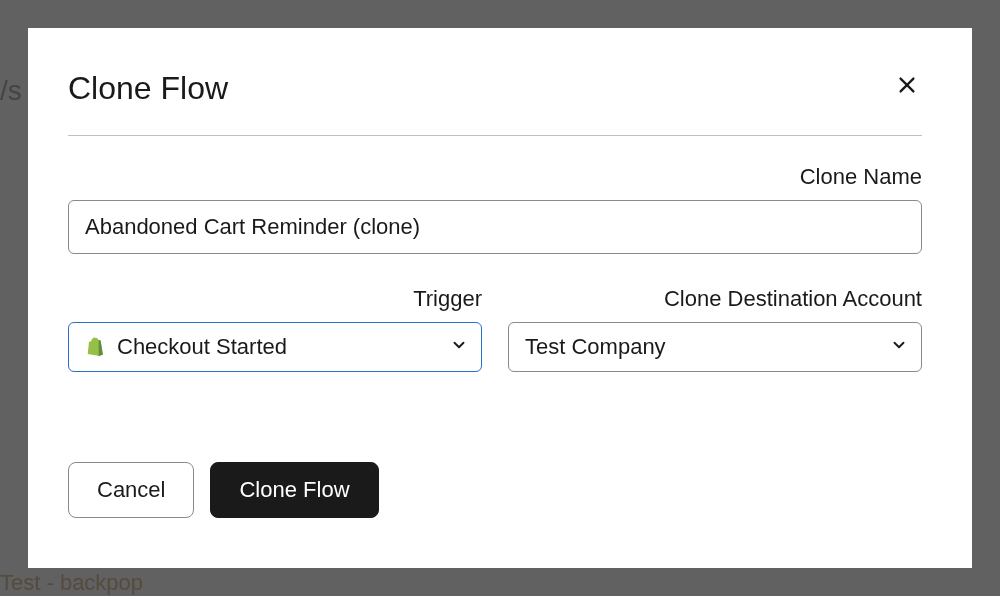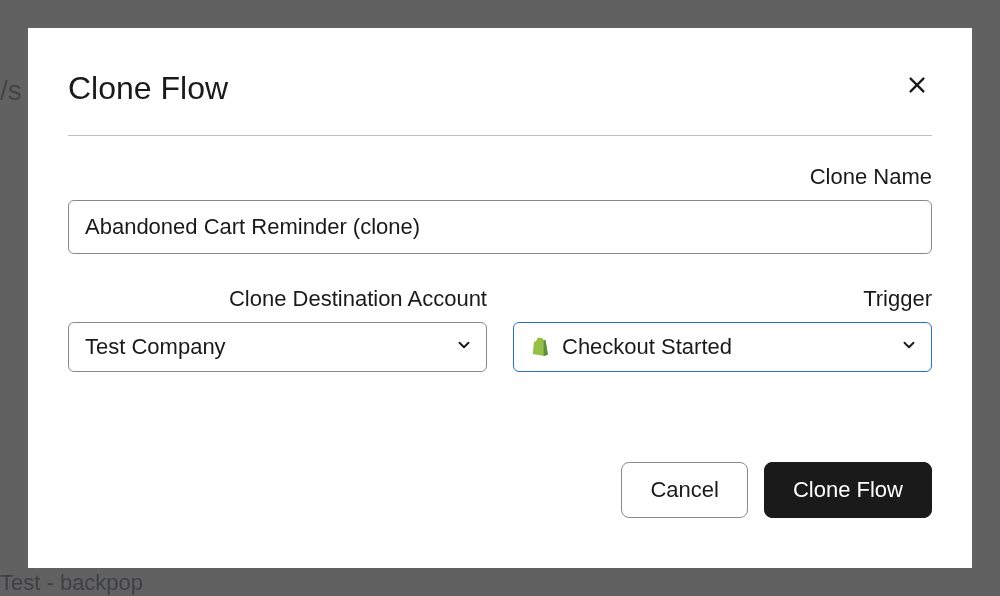--- a/index.html
+++ b/index.html
@@ -29,38 +29,38 @@
       top: 75px;
       left: 0;
       font-size: 28px;
       color: #333;
     }
     .bg-text-2 {
       position: absolute;
       top: 570px;
       left: 0;
       font-size: 22px;
-      color: #0f172a;
+      color: #a16207;
     }
     .overlay {
       position: absolute;
       top: 0;
       left: 0;
       width: 100%;
       height: 100%;
       background: rgba(70, 70, 70, 0.85);
     }
     .modal {
       position: absolute;
       top: 28px;
       left: 28px;
       right: 28px;
       bottom: 28px;
       background: #ffffff;
-      padding: 42px 40px 38px 40px;
+      padding: 42px 50px 38px 40px;
     }
     .modal-header {
       display: flex;
       justify-content: space-between;
       align-items: flex-start;
       margin-bottom: 28px;
     }
     .modal-title {
       font-size: 32px;
       font-weight: 500;
@@ -143,21 +143,20 @@
       width: 18px;
       height: 18px;
     }
     .shopify-icon {
       width: 22px;
       height: 22px;
       flex-shrink: 0;
     }
     .modal-footer {
       display: flex;
-      justify-content: flex-end;
       gap: 16px;
       margin-top: 90px;
     }
     .btn {
       padding: 14px 28px;
       font-size: 22px;
       font-weight: 500;
       border-radius: 8px;
       cursor: pointer;
       font-family: inherit;
@@ -197,52 +196,52 @@
   </div>
 
   <hr class="divider">
 
   <div class="form-group">
     <label class="form-label">Clone Name</label>
     <input type="text" class="text-input" value="Abandoned Cart Reminder (clone)" style="">
   </div>
 
   <div class="form-row">
-    <div class="form-col">
-      <label class="form-label">Clone Destination Account</label>
-      <div class="select-wrapper">
-        <div class="select-input">
-          <span>Test Company</span>
-        </div>
-        <span class="chevron">
-          <svg viewBox="0 0 24 24" fill="none" stroke="#1a1a1a" stroke-width="2.5" stroke-linecap="round" stroke-linejoin="round">
-            <polyline points="6 9 12 15 18 9"></polyline>
-          </svg>
-        </span>
-      </div>
-    </div>
-
     <div class="form-col">
       <label class="form-label">Trigger</label>
       <div class="select-wrapper">
         <div class="select-input focused">
           <span class="shopify-icon">
             <svg viewBox="0 0 24 24">
               <path fill="#95BF47" d="M16.5 4.5c-.1-.1-.2-.1-.3-.1l-1.3.3c-.2-.6-.5-1.3-1-1.8-.6-.7-1.4-1-2.2-.9-.1 0-.2 0-.3.1-.3-.4-.7-.6-1.2-.6-1.6 0-3 1.9-3.5 4.2l-1.8.5c-.5.2-.5.2-.6.7L3 19.5l11.5 2 5-1.5-2.5-15.3c-.1-.1-.3-.2-.5-.2z"></path>
               <path fill="#5E8E3E" d="M16.2 4.4l-1.3.3v17.3l4.6-1.5-2.5-15.3c-.1-.1-.3-.2-.5-.2-.1 0-.2 0-.3.1v-.7z"></path>
             </svg>
           </span>
           <span>Checkout Started</span>
         </div>
         <span class="chevron">
           <svg viewBox="0 0 24 24" fill="none" stroke="#1a1a1a" stroke-width="2.5" stroke-linecap="round" stroke-linejoin="round">
             <polyline points="6 9 12 15 18 9"></polyline>
           </svg>
         </span>
       </div>
     </div>
+
+    <div class="form-col">
+      <label class="form-label">Clone Destination Account</label>
+      <div class="select-wrapper">
+        <div class="select-input">
+          <span>Test Company</span>
+        </div>
+        <span class="chevron">
+          <svg viewBox="0 0 24 24" fill="none" stroke="#1a1a1a" stroke-width="2.5" stroke-linecap="round" stroke-linejoin="round">
+            <polyline points="6 9 12 15 18 9"></polyline>
+          </svg>
+        </span>
+      </div>
+    </div>
   </div>
 
   <div class="modal-footer">
     <button class="btn btn-secondary">Cancel</button>
     <button class="btn btn-primary">Clone Flow</button>
   </div>
 </div>
 
 </body></html>

